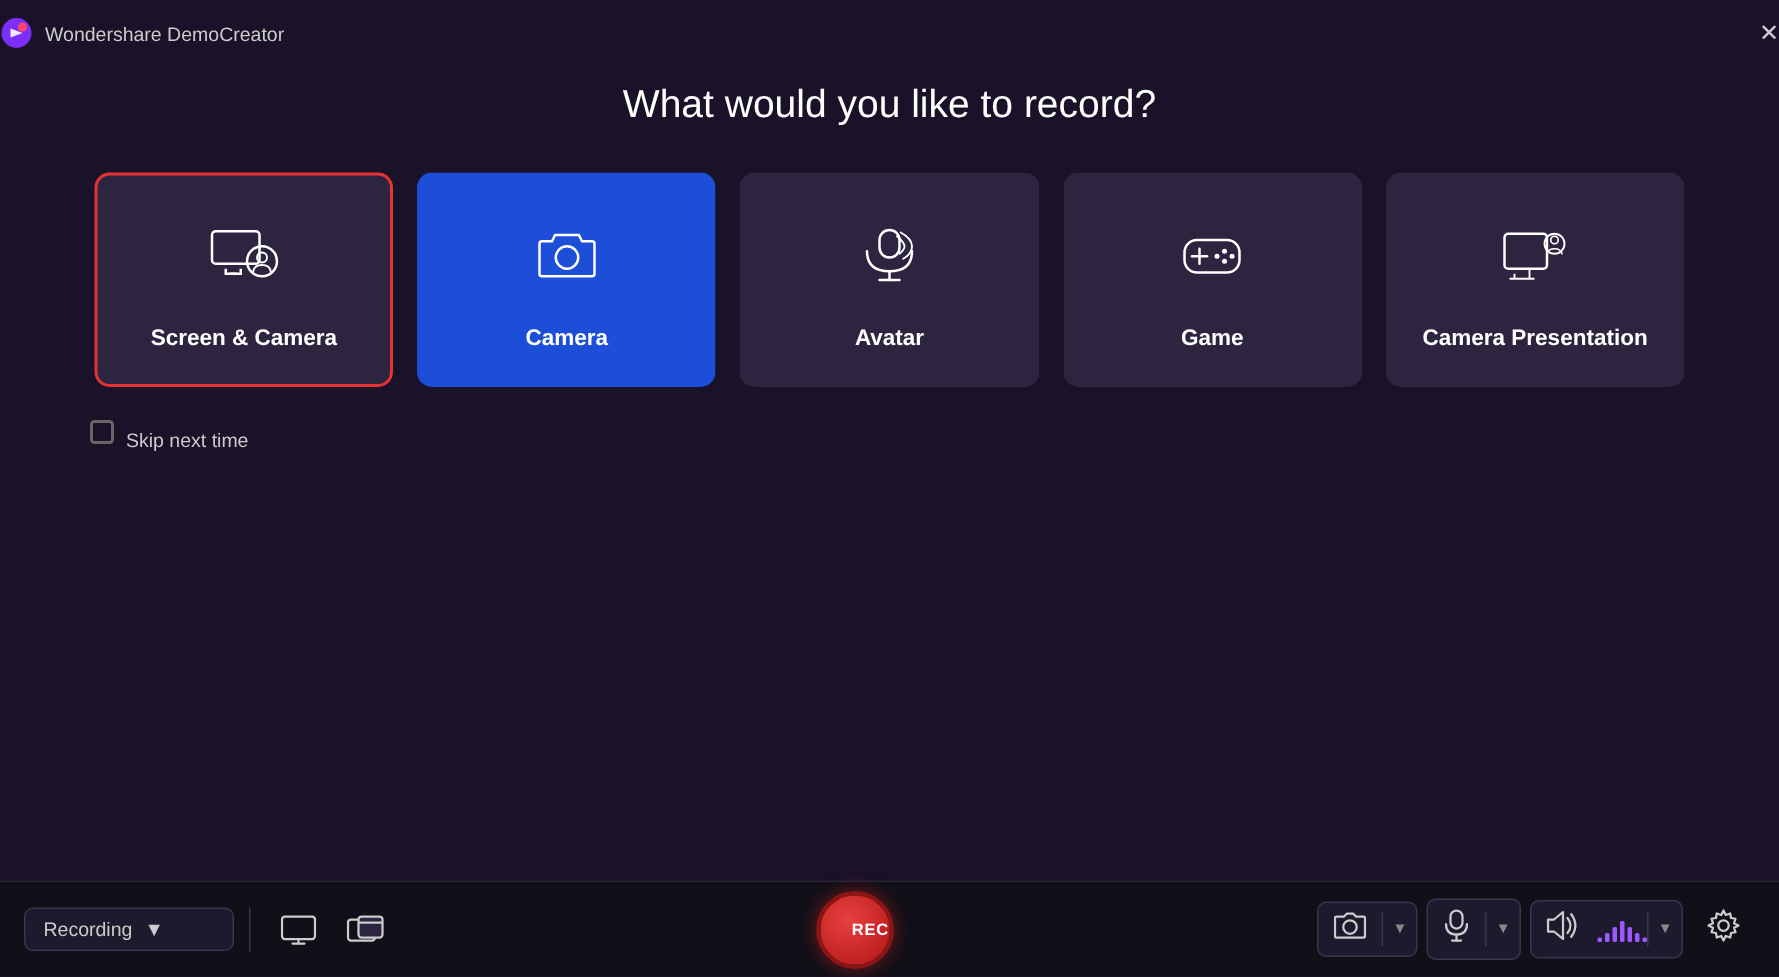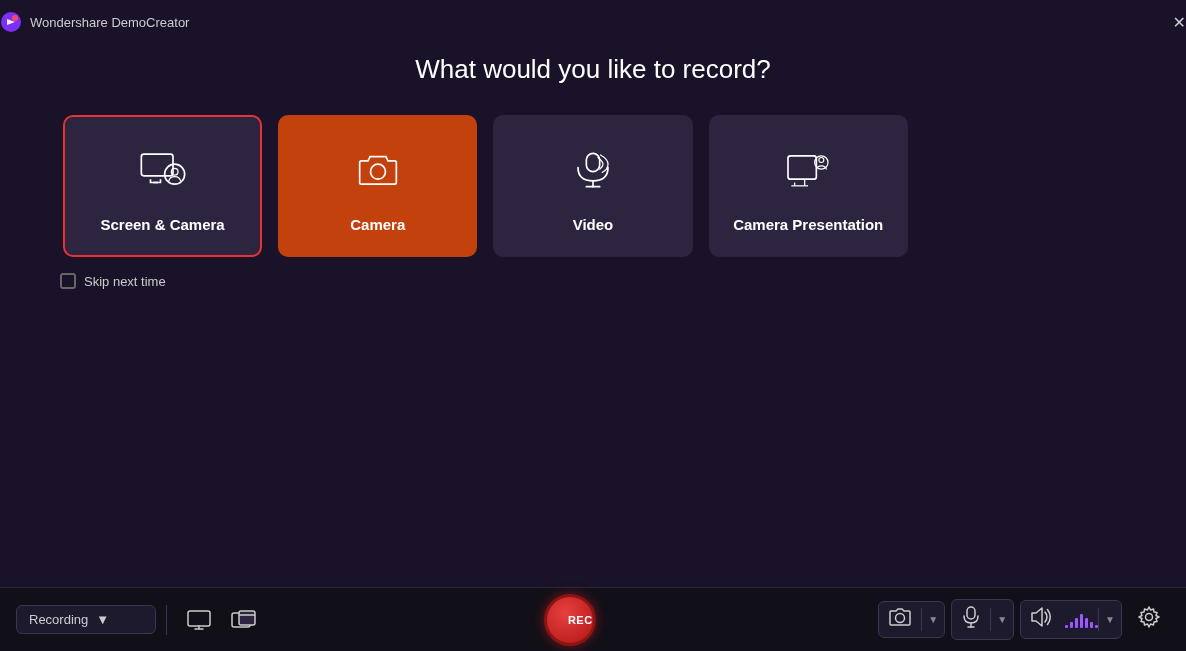--- a/index.html
+++ b/index.html
@@ -80,21 +80,21 @@
       transition: border-color 0.2s;
       min-height: 140px;
     }
 
     .option-card.selected {
       border: 2.5px solid #e63232;
       background: #2d2540;
     }
 
     .option-card.purple-bg {
-      background: #c2410c;
+      background: #1d4ed8;
     }
 
     .option-icon {
       font-size: 44px;
       margin-bottom: 14px;
       line-height: 1;
     }
 
     .option-label {
       font-size: 15px;
@@ -113,20 +113,21 @@
       width: 16px;
       height: 16px;
       border: 2px solid #666;
       border-radius: 3px;
       background: transparent;
       cursor: pointer;
     }
     .skip-label {
       font-size: 13px;
       color: #ccc;
+      margin-top: 12px;
     }
 
     
     .bottom-toolbar {
       position: absolute;
       bottom: 0;
       left: 0;
       right: 0;
       height: 64px;
       background: #111018;
@@ -290,21 +291,33 @@
       <div class="option-card">
         <div class="option-icon"><svg class="svg-icon" viewBox="0 0 60 50" fill="none">
       <rect x="22" y="5" width="16" height="22" rx="8" stroke="white" stroke-width="2" fill="none"></rect>
       <path d="M12 22 Q12 38 30 38 Q48 38 48 22" stroke="white" stroke-width="2" fill="none" stroke-linecap="round"></path>
       <line x1="30" y1="38" x2="30" y2="45" stroke="white" stroke-width="2" stroke-linecap="round"></line>
       <line x1="22" y1="45" x2="38" y2="45" stroke="white" stroke-width="2" stroke-linecap="round"></line>
       <line x1="20" y1="16" x2="20" y2="16" stroke="white" stroke-width="2"></line>
       <path d="M36 10 Q42 15 42 18 Q42 21 38 24" stroke="white" stroke-width="1.5" fill="none" stroke-linecap="round"></path>
       <path d="M39 7 Q48 12 48 18 Q48 24 41 28" stroke="white" stroke-width="1.5" fill="none" stroke-linecap="round"></path>
     </svg></div>
-        <div class="option-label">Video</div>
+        <div class="option-label">Avatar</div>
+      </div>
+      <div class="option-card">
+        <div class="option-icon"><svg class="svg-icon" viewBox="0 0 60 50" fill="none">
+      <rect x="8" y="13" width="44" height="26" rx="10" stroke="white" stroke-width="2" fill="none"></rect>
+      <line x1="20" y1="20" x2="20" y2="32" stroke="white" stroke-width="2" stroke-linecap="round"></line>
+      <line x1="14" y1="26" x2="26" y2="26" stroke="white" stroke-width="2" stroke-linecap="round"></line>
+      <circle cx="40" cy="22" r="2" fill="white"></circle>
+      <circle cx="46" cy="26" r="2" fill="white"></circle>
+      <circle cx="40" cy="30" r="2" fill="white"></circle>
+      <circle cx="34" cy="26" r="2" fill="white"></circle>
+    </svg></div>
+        <div class="option-label">Game</div>
       </div>
       <div class="option-card">
         <div class="option-icon"><svg class="svg-icon" viewBox="0 0 60 50" fill="none">
       <rect x="6" y="8" width="34" height="28" rx="3" stroke="white" stroke-width="2" fill="none"></rect>
       <circle cx="46" cy="16" r="8" stroke="white" stroke-width="1.5" fill="none"></circle>
       <circle cx="46" cy="13" r="3" stroke="white" stroke-width="1.3" fill="none"></circle>
       <path d="M40 24 Q41 20 46 20 Q51 20 52 24" stroke="white" stroke-width="1.3" fill="none" stroke-linecap="round"></path>
       <line x1="14" y1="40" x2="14" y2="44" stroke="white" stroke-width="1.5"></line>
       <line x1="26" y1="36" x2="26" y2="44" stroke="white" stroke-width="1.5"></line>
       <line x1="10" y1="44" x2="30" y2="44" stroke="white" stroke-width="1.5"></line>

